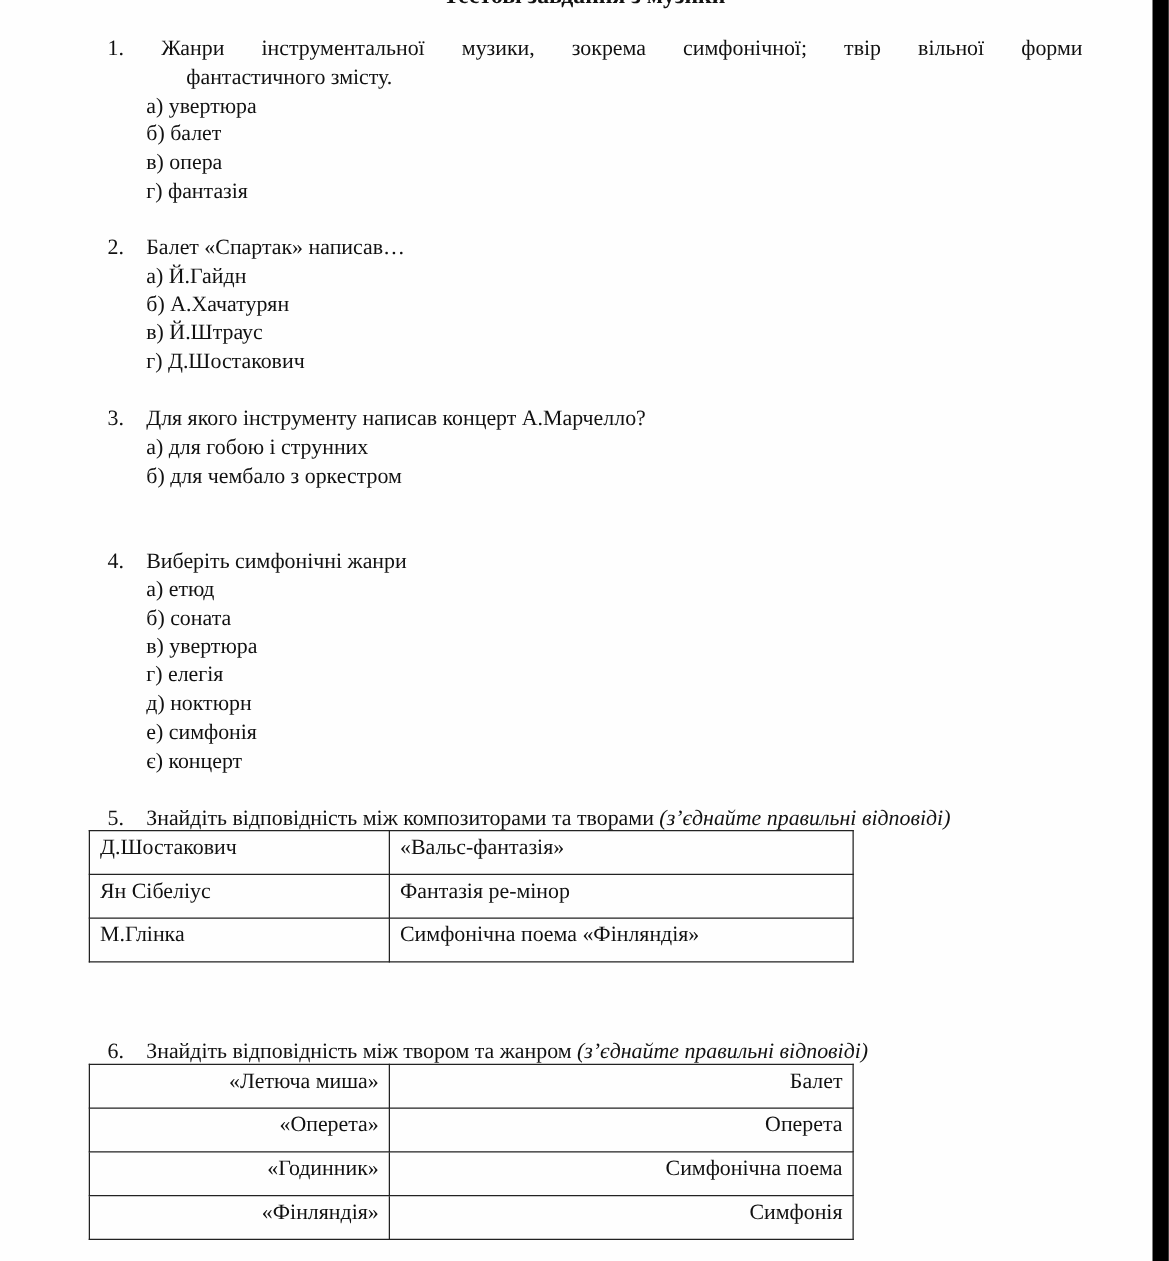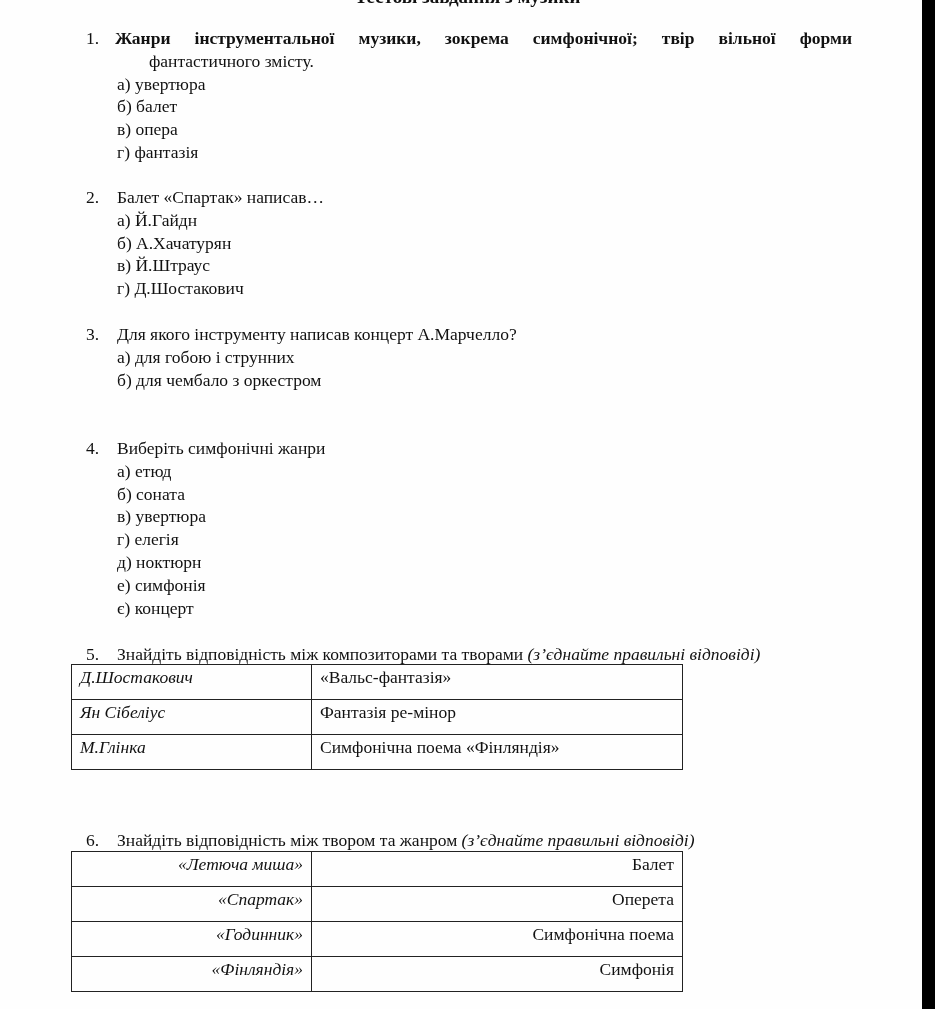--- a/index.html
+++ b/index.html
@@ -54,27 +54,26 @@
       top: 0;
     }
     .q .stem {
       position: absolute;
       left: 31px;
       top: 0;
       white-space: nowrap;
     }
     .q1 .stem-line1 {
       position: absolute;
-      left: 29px;
+      left: 43px;
       top: 0;
       width: 737px;
       text-align: justify;
       text-align-last: justify;
       white-space: normal;
-      font-weight: bold;
     }
     .q1 .stem-line2 {
       position: absolute;
       left: 31px;
       top: 22.8px;
       white-space: nowrap;
       margin-left: 32px;
     }
     .opts {
       position: absolute;
@@ -95,21 +94,21 @@
       font-size: 17.5px;
     }
     table.match td {
       border: 1.3px solid #222;
       height: 33px;
       padding: 0 8px;
       vertical-align: top;
       padding-top: 1px;
       line-height: 22px;
     }
-    table.match td.c1 { width: 223px; font-style: italic; }
+    table.match td.c1 { width: 223px; }
     table.match td.c2 { width: 354px; }
   </style>
 </head>
 <body>
 
 <div class="page">
 
   <div class="title-cut">Тестові завдання з музики</div>
 
   <div class="q q1" style="top:27px;">
@@ -189,21 +188,21 @@
       <span class="hint">(з’єднайте правильні відповіді)</span>
     </span>
   </div>
   <table class="match" style="top:851px;text-align:right;">
     <tbody>
         <tr>
       <td class="c1">«Летюча миша»</td>
       <td class="c2">Балет</td>
     </tr>
     <tr>
-      <td class="c1">«Спартак»</td>
+      <td class="c1">«Оперета»</td>
       <td class="c2">Оперета</td>
     </tr>
     <tr>
       <td class="c1">«Годинник»</td>
       <td class="c2">Симфонічна поема</td>
     </tr>
     <tr>
       <td class="c1">«Фінляндія»</td>
       <td class="c2">Симфонія</td>
     </tr>

